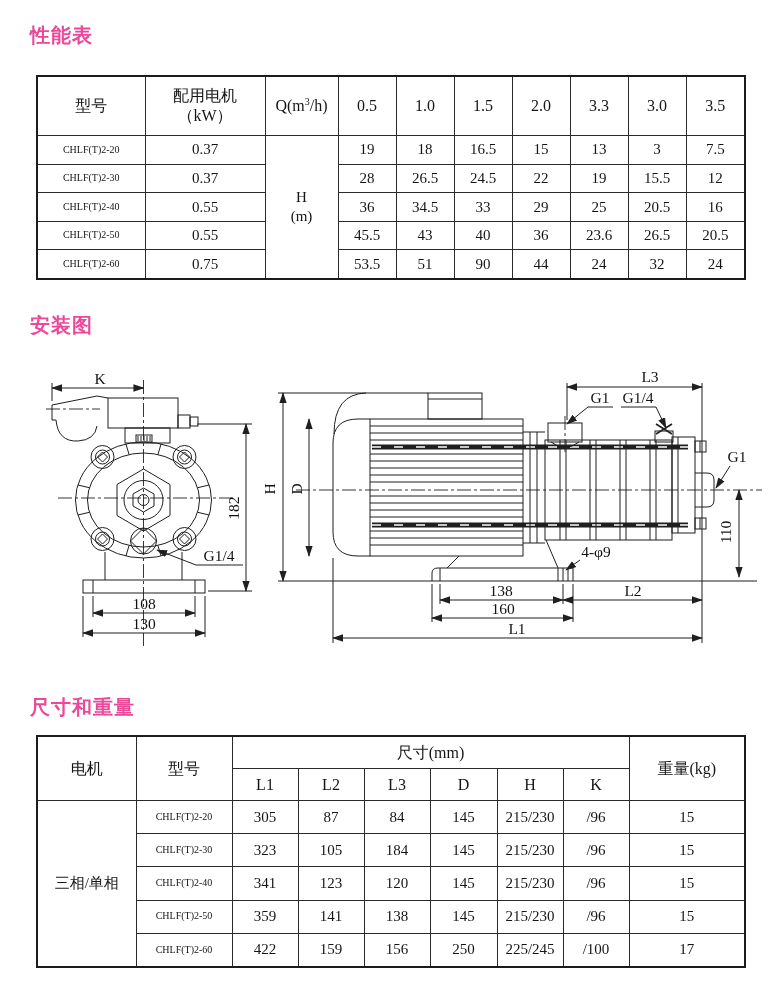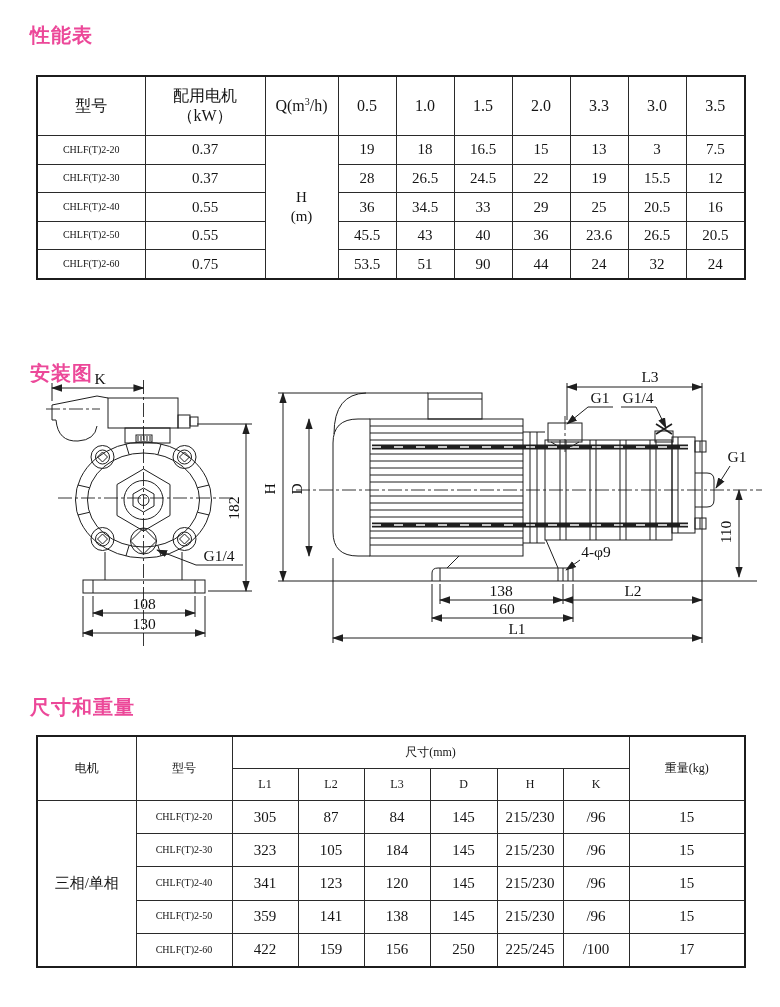--- a/index.html
+++ b/index.html
@@ -7,35 +7,35 @@
     width:780px;height:1007px;position:relative;background:#ffffff;
     font-family:"Liberation Serif","DejaVu Serif",serif;color:#111;
     overflow:hidden;
   }
   .sec-title{
     position:absolute;left:30px;margin:0;
     font-family:"Liberation Sans","DejaVu Sans",sans-serif;
     font-weight:700;font-size:20px;color:#ec4899;letter-spacing:1px;
   }
   #title-perf{top:22px;}
-  #title-install{top:312px;margin-top:48px;}
+  #title-install{top:312px;}
   #title-dim{top:694px;text-align:center;}
 
   table{border-collapse:collapse;table-layout:fixed;position:absolute;left:36px;}
   #t-perf{top:75px;width:708px;}
   #t-dim{top:735px;width:708px;}
   td{
     border:1px solid #2a2a2a;text-align:center;vertical-align:middle;
     padding:0;font-size:15px;color:#151515;line-height:1.25;
     overflow:hidden;white-space:nowrap;
   }
   table{border:2px solid #1c1c1c;}
   .hrow td{height:58px;font-size:16px;}
   .brow td{height:27.6px;}
-  .h2a td{height:31px;font-size:12px;}
+  .h2a td{height:31px;font-size:16px;}
   .b2 td{height:32.2px;}
   .model-cell{font-size:10px;text-align:center;}
   sup{font-size:10px;line-height:0;}
 
   #drawing{position:absolute;left:0;top:360px;}
   #drawing *{vector-effect:none;}
   .ln{stroke:#1f1f1f;stroke-width:1;fill:none;}
   .lnth{stroke:#1f1f1f;stroke-width:1.6;fill:none;}
   .cl{stroke:#1f1f1f;stroke-width:0.9;fill:none;stroke-dasharray:14 3 3 3;}
   .band{stroke:#1f1f1f;stroke-width:5;fill:none;}

